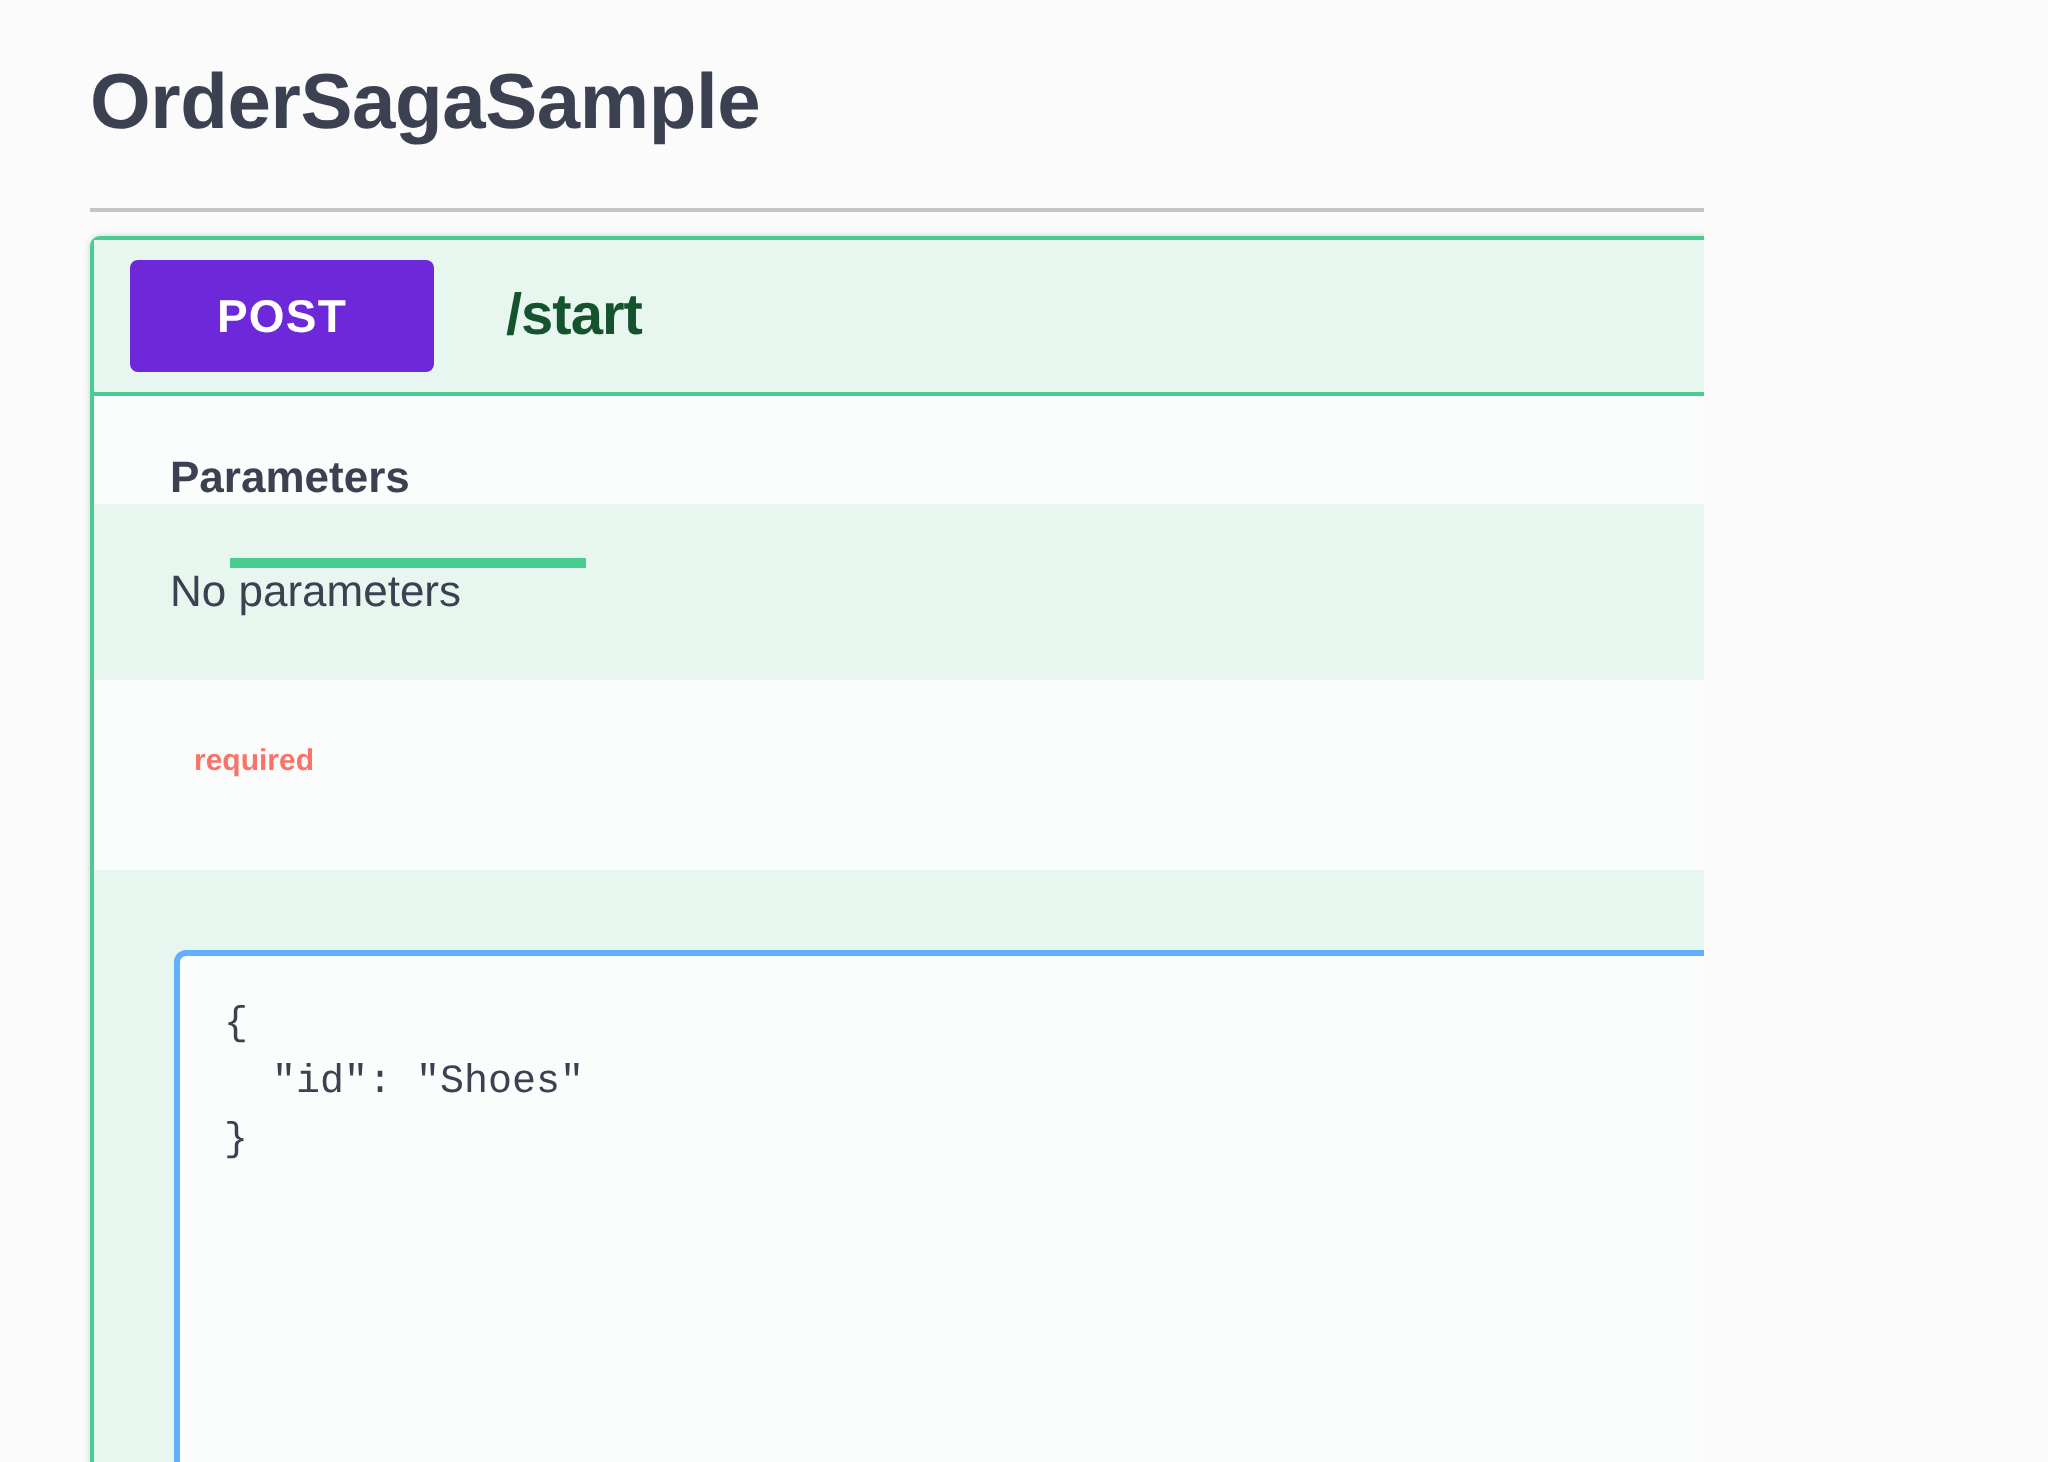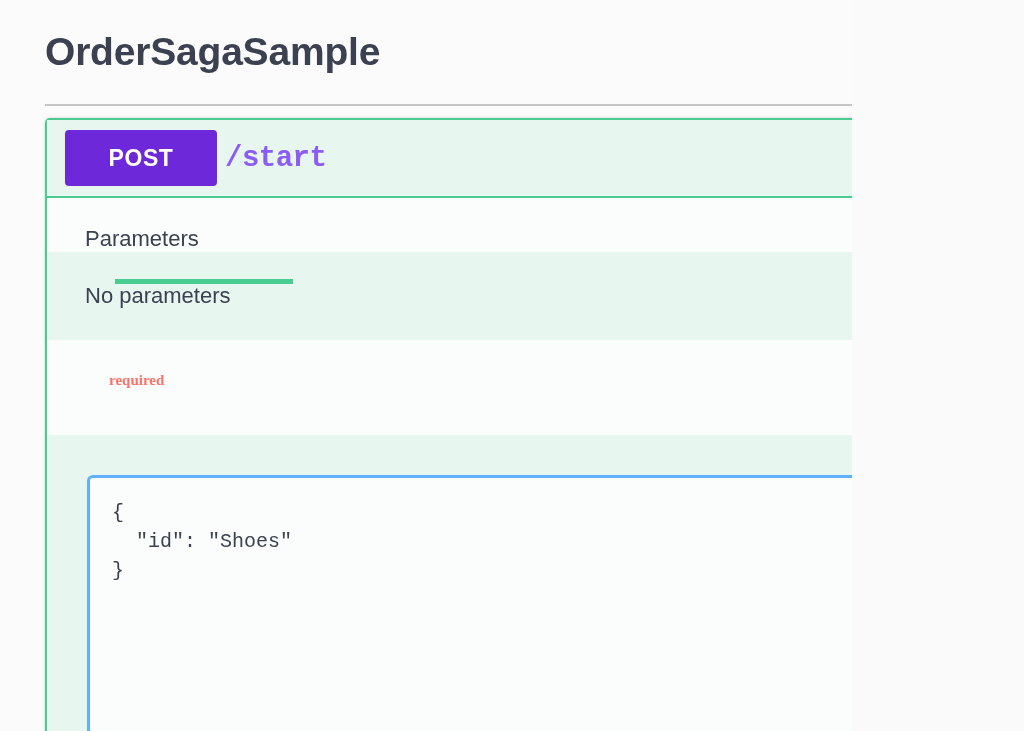--- a/index.html
+++ b/index.html
@@ -84,45 +84,45 @@
     font-weight: bold;
     letter-spacing: .6px;
     border-radius: 4px;
     font-family: "Liberation Sans", sans-serif;
     text-align: center;
     box-sizing: border-box;
     cursor: pointer;
   }
 
   .op-path {
-    margin-left: 8px;
-    font-family: Liberation Mono, monospace;
+    margin-left: 36px;
+    font-family: Liberation Sans, sans-serif;
     font-size: 29px;
     font-weight: bold;
-    color: #8b5cf6;
+    color: #14532d;
     white-space: nowrap;
     letter-spacing: -0.5px;
   }
 
   
   .opblock-body {
     background: #fbfcfc;
   }
 
   .section-tabs {
     background: #fbfcfc;
     padding: 28px 0 0 0;
     position: relative;
   }
 
   .tab-label {
     display: inline-block;
     margin-left: 38px;
     font-size: 22px;
-    font-weight: normal;
+    font-weight: bold;
     color: #3b4151;
     line-height: 26px;
     font-family: "Liberation Sans", sans-serif;
     cursor: pointer;
   }
 
   .tab-underline {
     position: absolute;
     left: 68px;
     top: 81px;
@@ -156,27 +156,27 @@
   }
 
   .request-body-title {
     font-size: 23px;
     font-weight: bold;
     color: #3b4151;
     font-family: "Liberation Sans", sans-serif;
   }
 
   .required-flag {
-    margin-left: 24px;
+    margin-left: 12px;
     font-size: 15px;
     font-weight: bold;
     color: #fa7268;
     position: relative;
     top: -7px;
-    font-family: Liberation Serif, serif;
+    font-family: Liberation Sans, sans-serif;
   }
 
   .body-editor-area {
     background: #e8f6f0;
     padding: 40px 0 0 40px;
     min-height: 260px;
     box-sizing: border-box;
   }
 
   .body-textarea {

